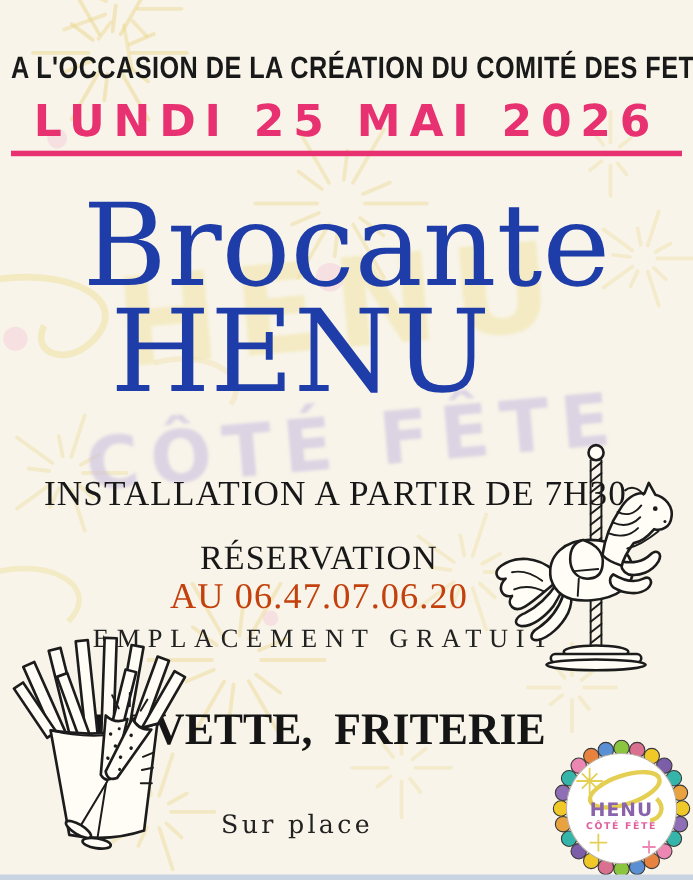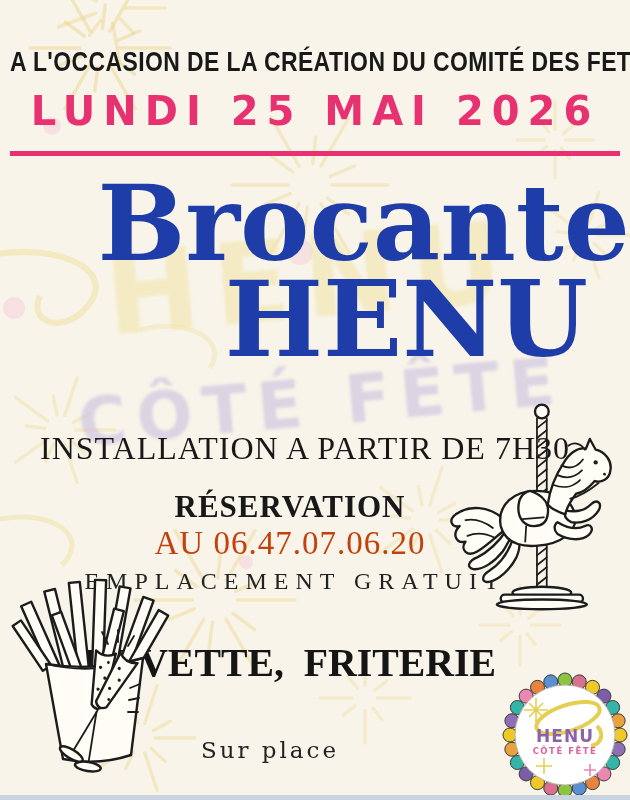--- a/index.html
+++ b/index.html
@@ -27,33 +27,33 @@
   .occasion{
     position:absolute;left:10px;top:46px;z-index:2;white-space:nowrap;
     font-family:"Liberation Sans",sans-serif;font-weight:bold;font-size:28px;
     color:var(--text_black,#191919);transform:scaleX(.82);transform-origin:left center;
     letter-spacing:.5px;
   }
   .date-line{
     position:absolute;left:10px;top:88px;width:610px;z-index:2;text-align:center;
     font-family:"DejaVu Sans",sans-serif;font-weight:bold;font-size:40px;
     letter-spacing:8px;color:var(--accent_pink,#e73170);
-    padding-bottom:17px;border-bottom:5px solid var(--accent_pink,#e73170);
-  }
-  .title-wrap{position:absolute;left:0;right:0;top:176px;z-index:2;text-align:right;
-    font-family:"DejaVu Serif",serif;font-weight:bold;color:var(--title_blue,#1e3da8);
+    padding-bottom:3px;border-bottom:5px solid var(--accent_pink,#e73170);
+  }
+  .title-wrap{position:absolute;left:0;right:0;top:176px;z-index:2;text-align:center;
+    font-family:"DejaVu Serif",serif;font-weight:normal;color:var(--title_blue,#1e3da8);
     line-height:.92;}
   .title-1{font-size:104px;}
   .title-2{font-size:104px;transform:translateX(-42px);}
   .installation{
     position:absolute;left:0;width:610px;top:430px;z-index:2;text-align:center;
     font-size:32px;letter-spacing:1px;color:#181818;
   }
   .resa1{position:absolute;left:0;width:580px;top:489px;z-index:2;text-align:center;
-    font-size:31px;letter-spacing:1px;color:#181818;font-weight:bold;}
+    font-size:31px;letter-spacing:1px;color:#181818;}
   .resa2{position:absolute;left:0;width:580px;top:525px;z-index:2;text-align:center;
     font-size:33px;letter-spacing:1px;color:#c2410c;}
   .emplacement{position:absolute;left:0;width:590px;top:568px;z-index:2;text-align:center;
     font-size:24px;letter-spacing:7px;color:#222;}
   .amenities{position:absolute;left:40px;width:500px;top:638px;z-index:2;text-align:center;
     font-family:"Liberation Serif",serif;font-weight:bold;color:#151515;}
   .amen1{font-size:41px;white-space:pre;transform:scaleX(.97);}
   .amen2{font-size:41px;margin-top:2px;}
   .surplace{position:absolute;left:40px;width:460px;top:737px;z-index:2;text-align:center;
     font-family:"DejaVu Serif",serif;font-size:23px;letter-spacing:3px;color:#222;}

